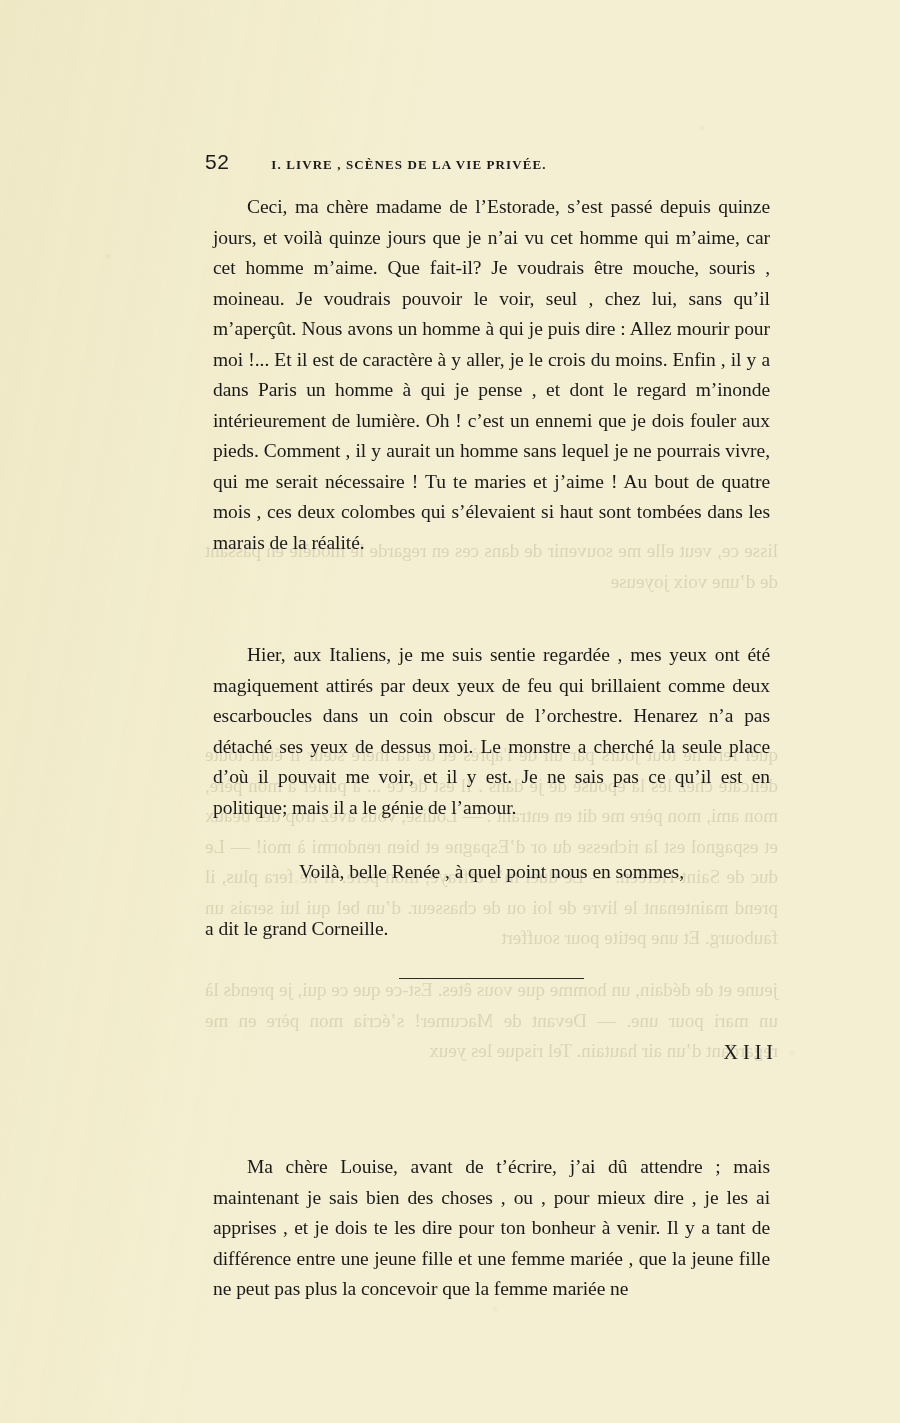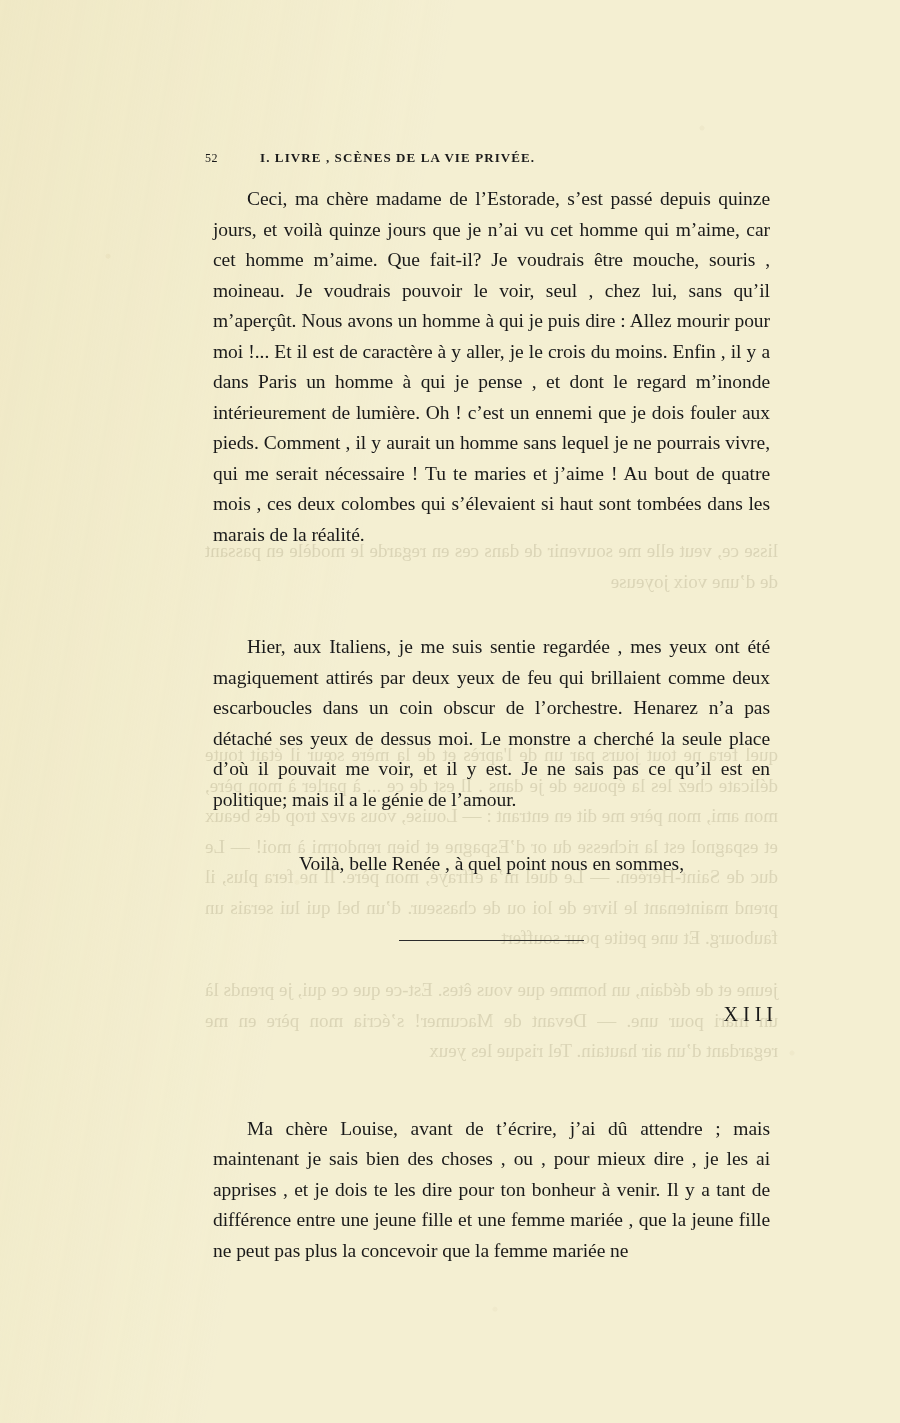--- a/index.html
+++ b/index.html
@@ -43,24 +43,24 @@
   }
   
   .running-head {
     display: flex;
     align-items: baseline;
     font-variant: small-caps;
     letter-spacing: .6px;
     margin-bottom: 18px;
   }
   .folio {
-    font-size: 12px;
+    font-size: 21px;
     letter-spacing: .5px;
     margin-right: 42px;
-    font-family: Liberation Serif, serif;
+    font-family: Liberation Sans, sans-serif;
   }
   .head-title {
     font-size: 13px;
     letter-spacing: 1.1px;
     font-weight: bold;
   }
   p.body-text {
     margin: 8px;
     font-size: 19.5px;
     line-height: 30.5px;
@@ -157,20 +157,21 @@
     <div class="spacer-sm"></div>
 
     <p class="body-text">Hier, aux Italiens, je me suis sentie regardée , mes yeux ont été magiquement attirés par deux yeux de feu qui brillaient comme deux escarboucles dans un coin obscur de l’orchestre. Henarez n’a pas détaché ses yeux de dessus moi. Le monstre a cherché la seule place d’où il pouvait me voir, et il y est. Je ne sais pas ce qu’il est en politique; mais il a le génie de l’amour.</p>
 
     <div class="spacer-sm"></div>
 
     <div class="verse-line">Voilà, belle Renée , à quel point nous en sommes,</div>
 
     <div class="spacer-sm"></div>
 
+    <div class="attrib">a dit le grand Corneille.</div>
 
     <div class="rule"></div>
 
     <div class="chapter-num">XIII</div>
 
 
     <div class="spacer-md"></div>
 
 
     <div class="spacer-md"></div>

